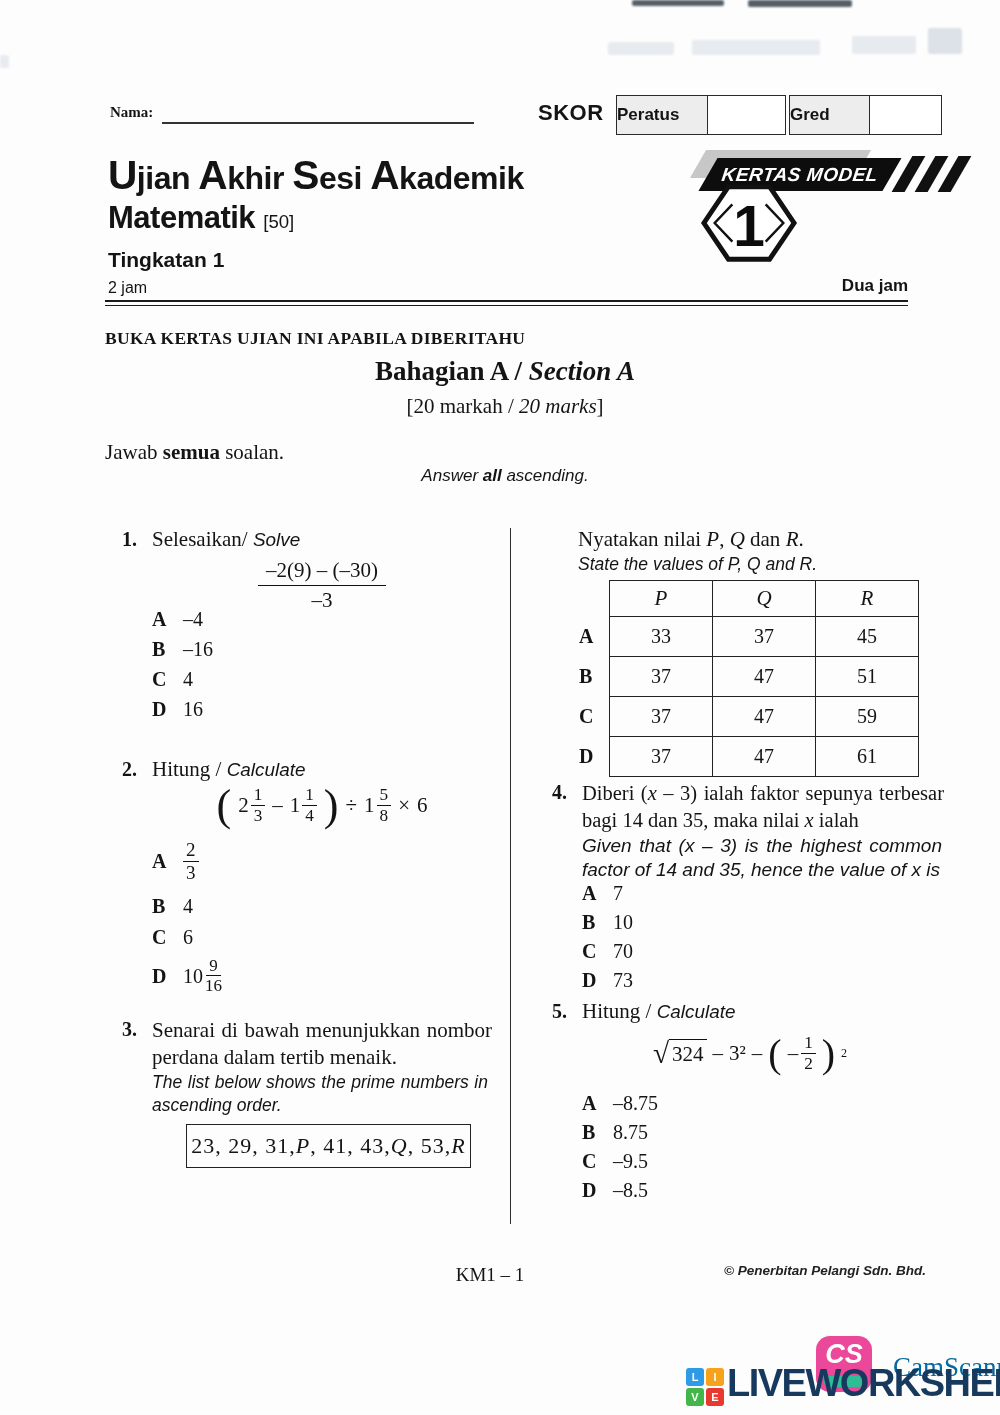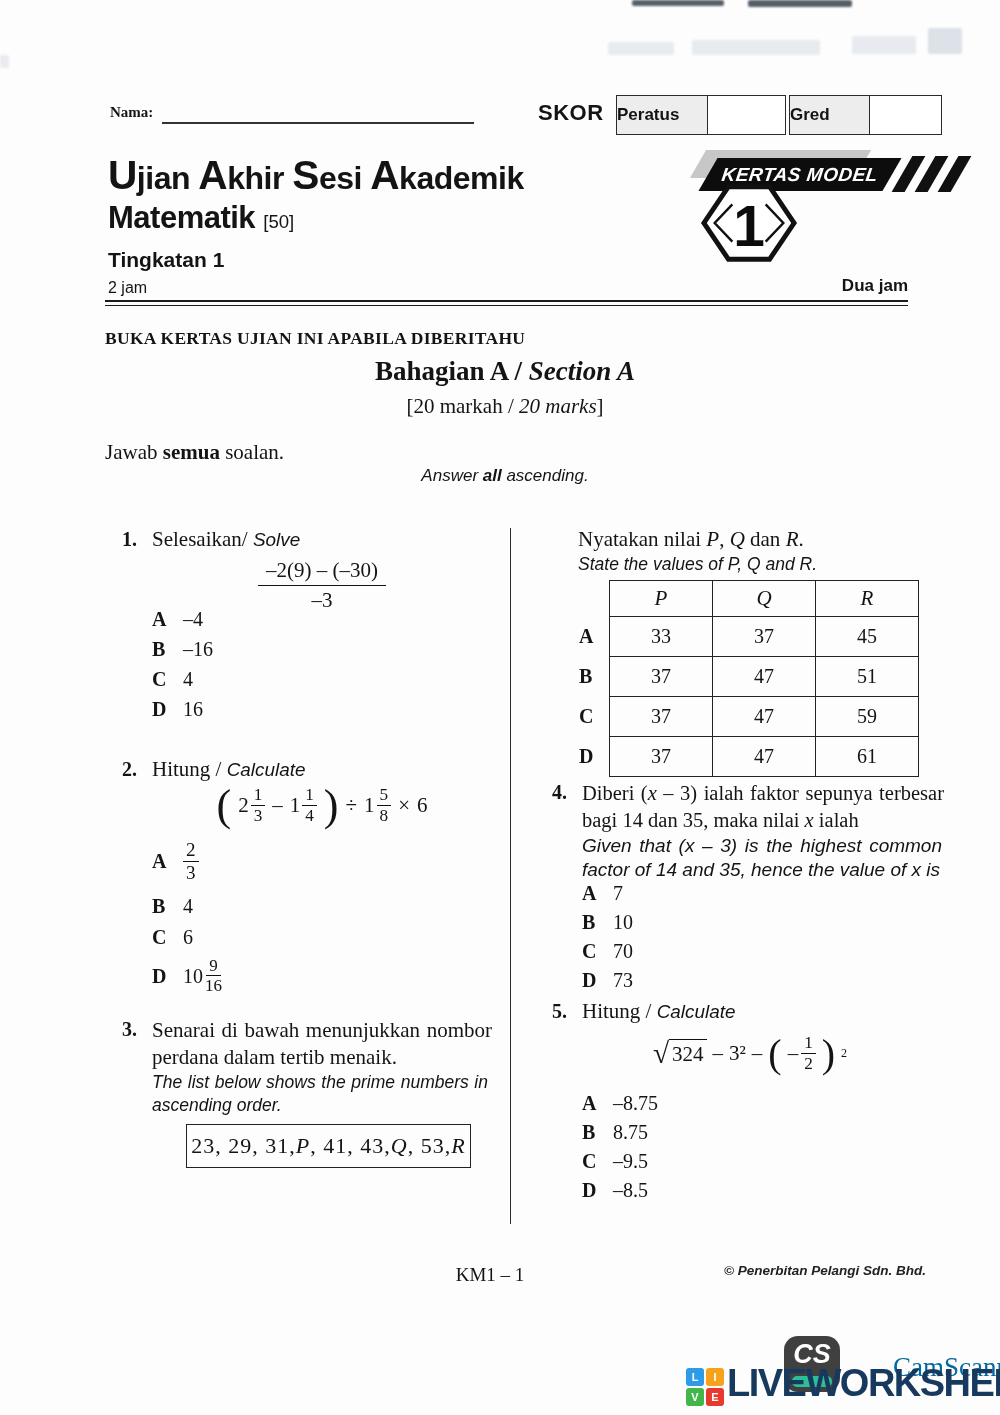--- a/index.html
+++ b/index.html
@@ -65,22 +65,22 @@
   
   #divider{position:absolute;left:510px;top:528px;height:696px;border-left:1.8px solid #2c2c2c;}
 
   
   #live-grid{position:absolute;left:686px;top:1368px;width:39px;height:39px;display:grid;
       grid-template-columns:18px 18px;grid-template-rows:18px 18px;gap:2px;z-index:3;}
   #live-grid span{display:flex;align-items:center;justify-content:center;border-radius:3px;
       color:#fff;font-family:"Liberation Sans",sans-serif;font-weight:700;font-size:11px;}
   #live-wordmark{position:absolute;left:727px;top:1362px;font-family:"Liberation Sans",sans-serif;
       font-weight:800;font-size:38px;letter-spacing:-1.5px;z-index:3;white-space:nowrap;}
-  #cs-icon{position:absolute;left:784px;top:1336px;width:56px;height:56px;border-radius:14px;
-      background:#404040;z-index:1;}
+  #cs-icon{position:absolute;left:816px;top:1336px;width:56px;height:56px;border-radius:14px;
+      background:#ec4899;z-index:1;}
   #cs-icon .cs-letters{position:absolute;top:3px;left:0;right:0;text-align:center;color:#fff;
       font-family:"Liberation Sans",sans-serif;font-weight:700;font-style:italic;font-size:27px;}
   #cs-icon .cs-bar{position:absolute;left:8px;right:8px;bottom:5px;height:11px;border-radius:5px;background:#2fbd96;}
   #cs-text{position:absolute;left:858px;top:1352px;font-size:27px;color:#0369a1;z-index:1;
       font-family:"Liberation Serif",serif;white-space:nowrap;margin-left:35px;}
 </style>
 </head>
 <body>
 
 <div id="page">

